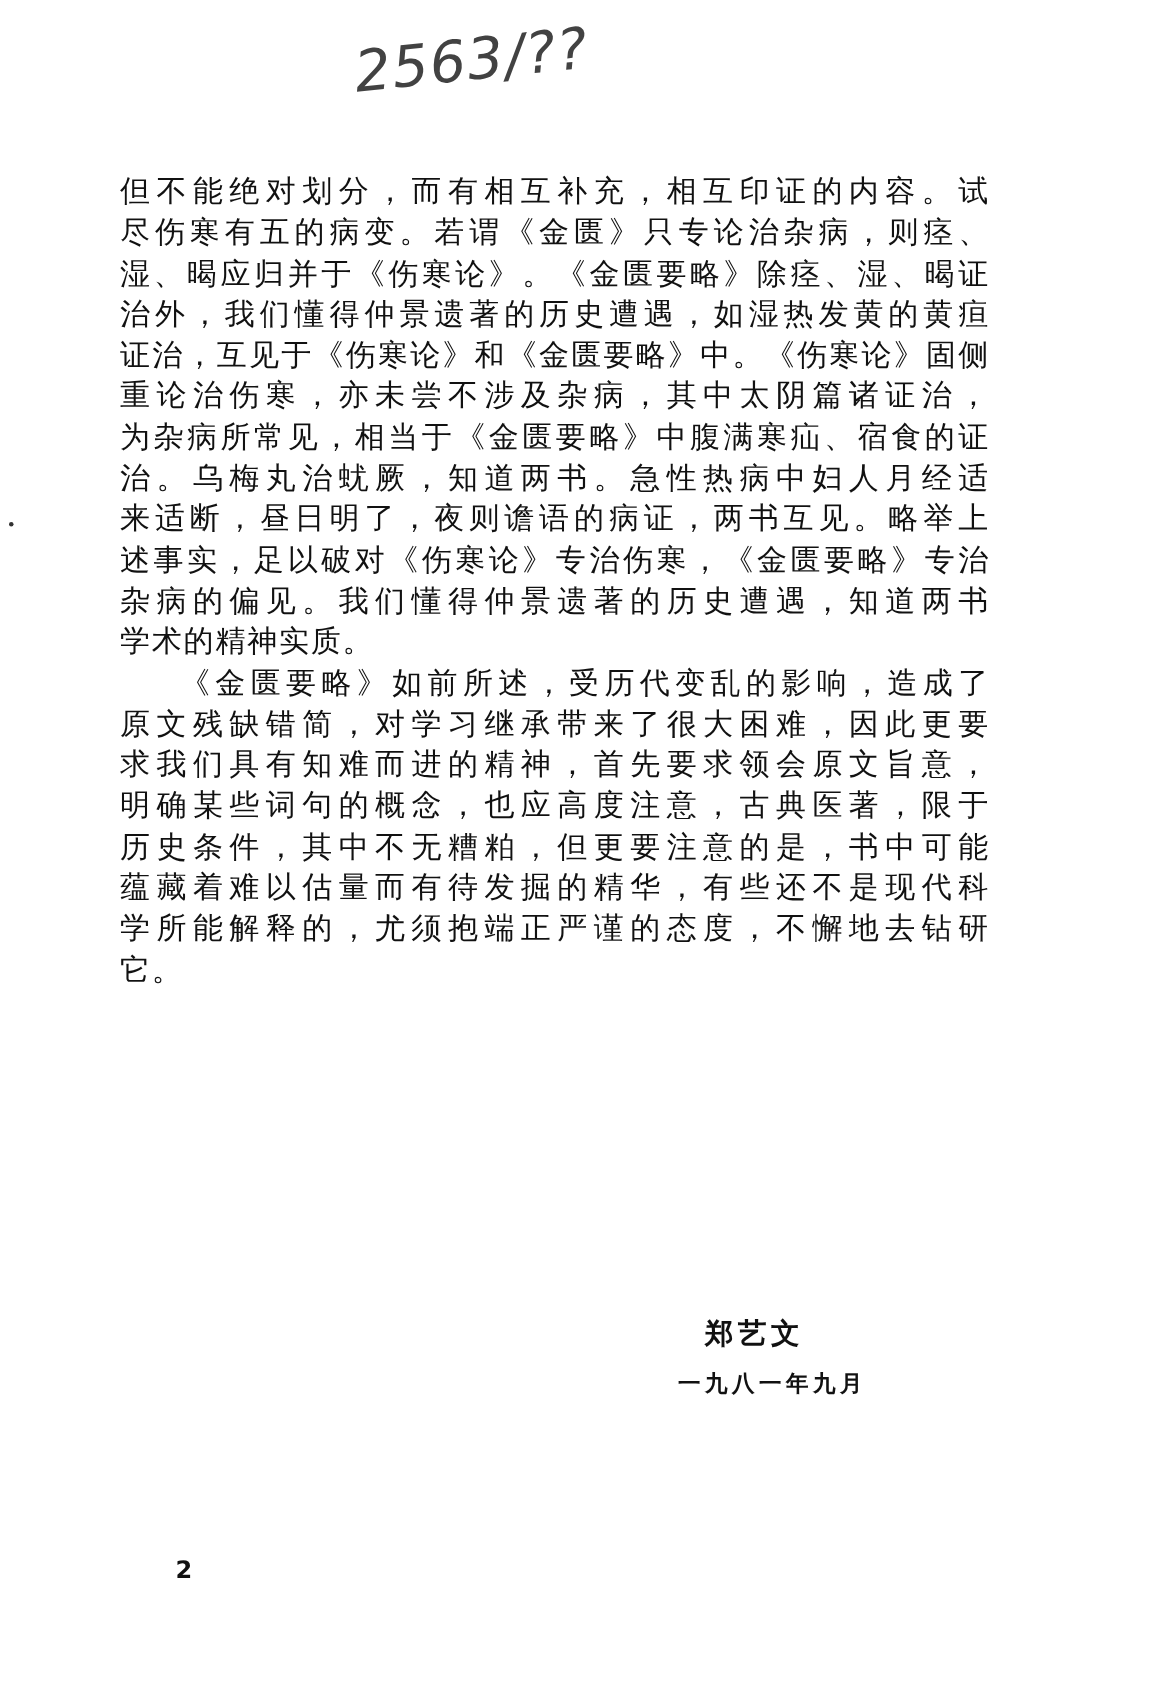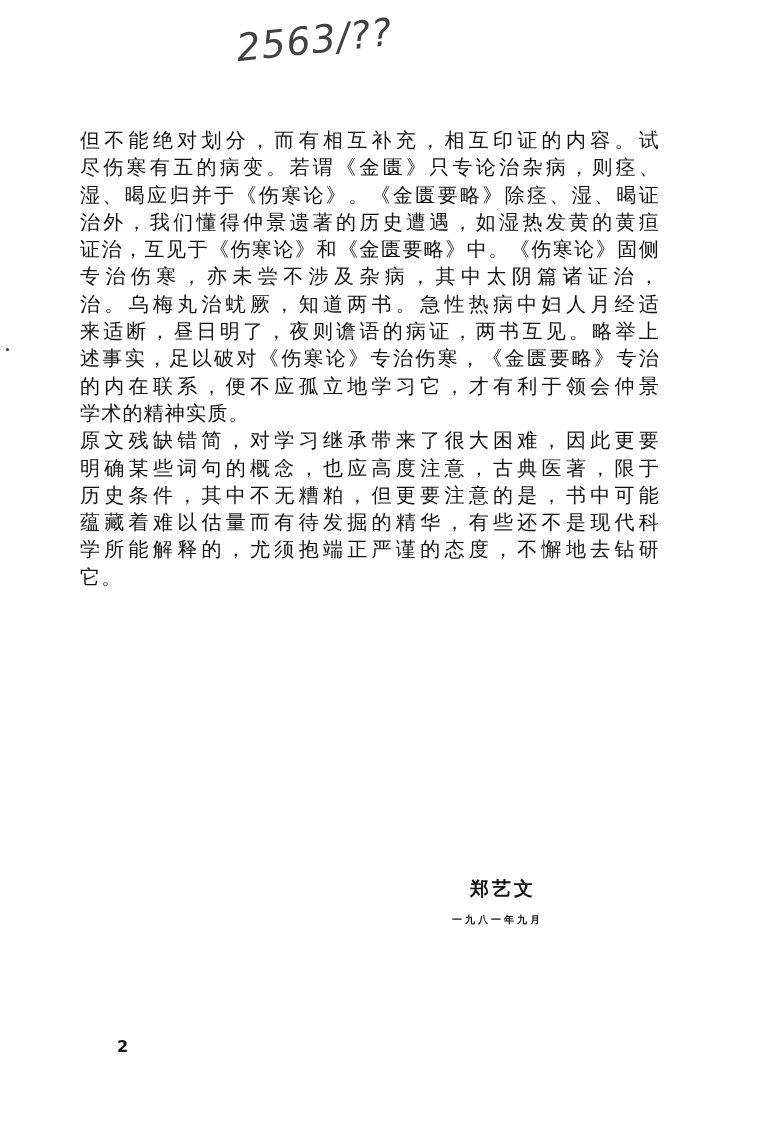--- a/index.html
+++ b/index.html
@@ -1,55 +1,58 @@
 <!DOCTYPE html>
 <html><head>
 <meta charset="utf-8">
 <style>
   html, body { margin:0; padding:0; background:#ffffff; }
   body { width:777px; height:1122px; position:relative; overflow:hidden;
          font-family: "DejaVu Serif", "Liberation Serif", serif; color:#111; }
   .handwritten { position:absolute; left:236px; top:18px; font-family:"DejaVu Sans", sans-serif;
          font-size:38px; font-style:italic; color:#222; letter-spacing:1px; transform:rotate(-6deg);
          font-weight:300; opacity:0.85; }
-  .body-text { position:absolute; left:80px; top:114px; width:580px;margin-top:13px; }
+  .body-text { position:absolute; left:80px; top:114px; width:580px; }
   .line { height:27.3px; line-height:27.3px; font-size:20px; white-space:nowrap; letter-spacing:1.2px;
           text-align:justify; text-align-last:justify; }
   .line.last { text-align-last:left; }
   .line.indent { padding-left:40px; }
   .signature { position:absolute; left:470px; top:876px; font-family:Liberation Mono, monospace;
           font-weight:bold; font-size:19px; letter-spacing:3px; }
   .date { position:absolute; left:452px; top:913px; font-family:"DejaVu Sans", sans-serif;
-          font-size:10px; letter-spacing:3px; font-weight:bold;text-align:right; }
+          font-size:15px; letter-spacing:3px; font-weight:bold;text-align:right; }
   .page-num { position:absolute; left:117px; top:1037px; font-family:"DejaVu Sans", sans-serif;
           font-weight:bold; font-size:16px; }
   .margin-dot { position:absolute; left:6px; top:348px; width:3px; height:3px; background:#333; border-radius:50%; }
 </style>
 </head>
 <body>
 
 <div class="handwritten">2563/??</div>
 <div class="margin-dot"></div>
 
 <div class="body-text">
   <div>
     <div class="line">但不能绝对划分，而有相互补充，相互印证的内容。试</div>
     <div class="line">尽伤寒有五的病变。若谓《金匮》只专论治杂病，则痉、</div>
     <div class="line">湿、暍应归并于《伤寒论》。《金匮要略》除痉、湿、暍证</div>
     <div class="line">治外，我们懂得仲景遗著的历史遭遇，如湿热发黄的黄疸</div>
     <div class="line">证治，互见于《伤寒论》和《金匮要略》中。《伤寒论》固侧</div>
-    <div class="line">专治伤寒，亦未尝不涉及杂病，其中太阴篇诸证治，</div>
+    <div class="line">重论治伤寒，亦未尝不涉及杂病，其中太阴篇诸证治，</div>
+    <div class="line">为杂病所常见，相当于《金匮要略》中腹满寒疝、宿食的证</div>
     <div class="line">治。乌梅丸治蚘厥，知道两书。急性热病中妇人月经适</div>
     <div class="line">来适断，昼日明了，夜则谵语的病证，两书互见。略举上</div>
     <div class="line">述事实，足以破对《伤寒论》专治伤寒，《金匮要略》专治</div>
-    <div class="line">的内在联系，便不应孤立地学习它，才有利于领会仲景</div>
+    <div class="line">杂病的偏见。我们懂得仲景遗著的历史遭遇，知道两书</div>
     <div class="line last">学术的精神实质。</div>
   </div>
   <div>
+    <div class="line indent">《金匮要略》如前所述，受历代变乱的影响，造成了</div>
     <div class="line">原文残缺错简，对学习继承带来了很大困难，因此更要</div>
+    <div class="line">求我们具有知难而进的精神，首先要求领会原文旨意，</div>
     <div class="line">明确某些词句的概念，也应高度注意，古典医著，限于</div>
     <div class="line">历史条件，其中不无糟粕，但更要注意的是，书中可能</div>
     <div class="line">蕴藏着难以估量而有待发掘的精华，有些还不是现代科</div>
     <div class="line">学所能解释的，尤须抱端正严谨的态度，不懈地去钻研</div>
     <div class="line last">它。</div>
   </div>
 </div>
 
 <div class="signature">郑艺文</div>
 <div class="date">一九八一年九月</div>

